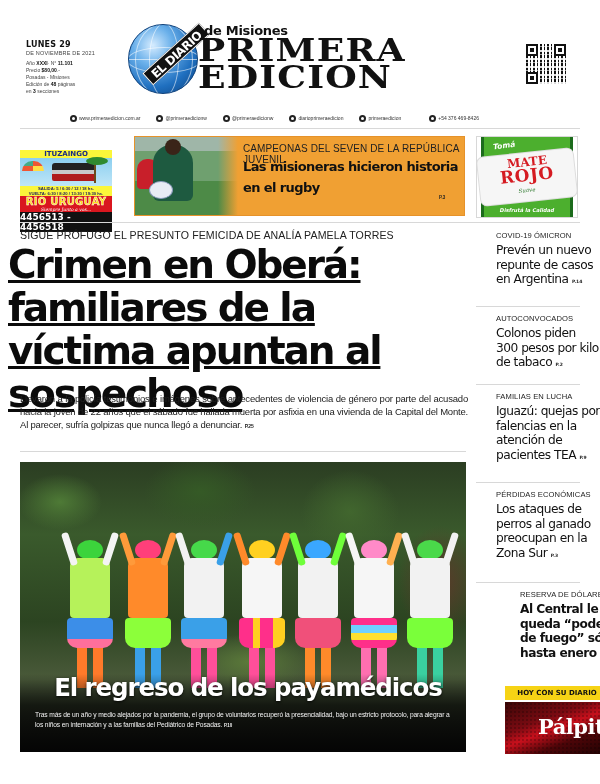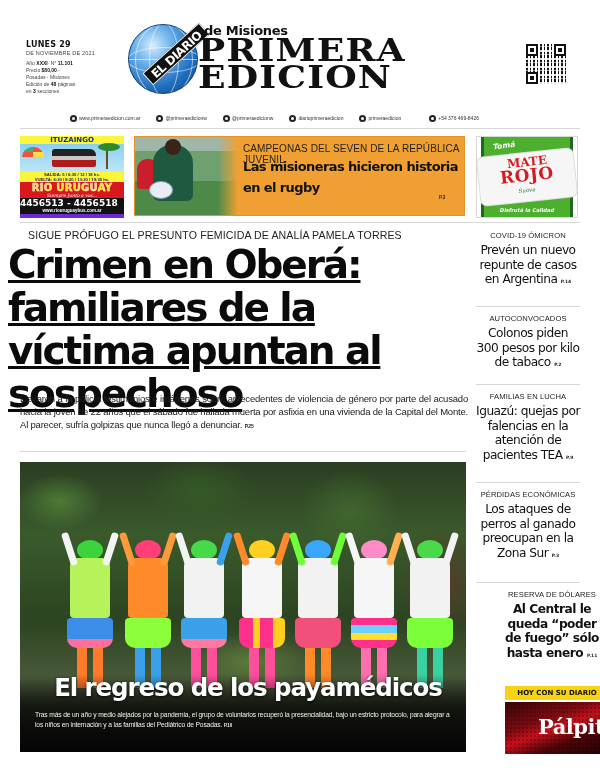--- a/index.html
+++ b/index.html
@@ -38,21 +38,21 @@
 
   .social { position: absolute; left: 70px; top: 112px; width: 470px; height: 12px; display: flex; gap: 16px; align-items: center; }
   .social .item { display: flex; align-items: center; gap: 2px; font-size: 5px; color: #333; white-space: nowrap; }
   .social .ico { width: 7px; height: 7px; border-radius: 50%; background: #222; display: inline-block; position: relative; }
   .social .ico::after { content: ""; position: absolute; left: 2px; top: 2px; width: 3px; height: 3px; border-radius: 50%; background: #fff; }
   .social .item:last-child { margin-left: 12px; }
 
   .hr { position: absolute; height: 1px; background: #d8d8d8; }
 
   
-  .ad-bus { position: absolute; left: 20px; top: 136px; width: 104px; height: 82px; overflow: hidden; background: #6d28d9; }
+  .ad-bus { position: absolute; left: 20px; top: 150px; width: 92px; height: 82px; overflow: hidden; background: #6d28d9; }
   .ad-bus .top { height: 36px; background: linear-gradient(180deg, #fbf63a 0 8px, #8ccff0 8px, #bfe6f7 100%); position: relative; }
   .ad-bus .top .t { position: absolute; left: 0; right: 0; top: 0; text-align: center; font-family: "DejaVu Sans", sans-serif; font-weight: bold; font-size: 7px; color: #1a2a80; line-height: 8px; }
   .ad-bus .bus { position: absolute; left: 32px; top: 13px; width: 44px; height: 18px; background: linear-gradient(180deg, #222 0 40%, #c8c8c8 40% 60%, #b01b1b 60% 100%); border-radius: 3px 6px 2px 2px; }
   .ad-bus .umb { position: absolute; left: 2px; top: 11px; width: 22px; height: 10px; background: conic-gradient(#e53 0 25%, #fd4 0 50%, #e53 0 75%, #4a8 0); border-radius: 11px 11px 0 0; }
   .ad-bus .palm { position: absolute; right: 4px; top: 9px; width: 14px; height: 24px; border-left: 2px solid #6b4a1b; }
   .ad-bus .palm::before { content: ""; position: absolute; left: -10px; top: -2px; width: 22px; height: 8px; background: #2f8a2f; border-radius: 50%; }
   .ad-bus .sched { background: #fbf63a; font-size: 4.2px; font-weight: bold; text-align: center; color: #1a1a60; line-height: 5px; padding: 0 1px; }
   .ad-bus .brand { background: #d9171f; text-align: center; height: 16px; padding-top: 0; }
   .ad-bus .brand .name { font-family: "DejaVu Sans", sans-serif; font-weight: bold; font-size: 10px; color: #fbe21a; line-height: 11px; letter-spacing: 0.3px; -webkit-text-stroke: 0.4px #fff; }
   .ad-bus .brand .slogan { font-family: "DejaVu Serif", serif; font-style: italic; font-size: 4.5px; color: #fff; line-height: 5px; }
@@ -74,21 +74,21 @@
   .ad-mate { position: absolute; left: 476px; top: 136px; width: 102px; height: 82px; border: 1px solid #d8d8d8; background: #fff; overflow: hidden; }
   .ad-mate .green { position: absolute; left: 4px; right: 4px; top: 0; bottom: 0; background: #4caf2e; border-left: 3px solid #1c6b1c; border-right: 3px solid #1c6b1c; }
   .ad-mate .toma { position: absolute; left: 16px; top: 4px; font-family: "DejaVu Sans", sans-serif; font-style: italic; font-weight: bold; font-size: 7.5px; color: #fff; transform: rotate(-8deg); }
   .ad-mate .label { position: absolute; left: 2px; right: 2px; top: 16px; height: 48px; background: #f6f6f6; border-radius: 6px; transform: rotate(-6deg); box-shadow: 0 0 0 1px #ddd; }
   .ad-mate .mate { position: absolute; left: 0; right: 0; top: 19px; text-align: center; font-family: "DejaVu Serif", serif; font-weight: bold; font-size: 12px; color: #d51b22; line-height: 12px; transform: rotate(-6deg); }
   .ad-mate .rojo { position: absolute; left: 0; right: 0; top: 30px; text-align: center; font-family: "DejaVu Serif", serif; font-weight: bold; font-size: 17px; color: #d51b22; line-height: 17px; transform: rotate(-6deg); letter-spacing: 0.5px; }
   .ad-mate .suave { position: absolute; left: 0; right: 0; top: 50px; text-align: center; font-family: "DejaVu Serif", serif; font-style: italic; font-size: 5.5px; color: #2f7a2f; transform: rotate(-6deg); }
   .ad-mate .claim { position: absolute; left: 0; right: 0; top: 70px; text-align: center; font-family: "DejaVu Sans", sans-serif; font-style: italic; font-weight: bold; font-size: 5.2px; color: #fff; }
 
   
-  .main-kicker { position: absolute; left: 20px; top: 229px; font-size: 10.6px; color: #222; letter-spacing: 0.1px; margin-left: 8px; }
+  .main-kicker { position: absolute; left: 20px; top: 229px; font-size: 10.6px; color: #222; letter-spacing: 0.1px; }
   .main-headline { position: absolute; left: 8px; top: 243px; width: 450px; font-family: "DejaVu Sans", sans-serif; font-weight: bold; font-size: 39px; line-height: 43px; color: #0b0b0b; letter-spacing: -2.1px; text-decoration: underline; }
   .main-lead { position: absolute; left: 20px; top: 392px; width: 448px; font-size: 9.5px; line-height: 13.2px; color: #222; letter-spacing: -0.2px; text-align: justify; }
   .main-lead .pg { font-size: 5px; font-weight: bold; }
 
   
   .photo-story { position: absolute; left: 20px; top: 462px; width: 446px; height: 290px; overflow: hidden;
     background: linear-gradient(180deg, #2b3d22 0%, #3a5a2c 25%, #2c4421 55%, #4a5a3a 75%, #1e1e1e 100%); }
   .photo-story .foliage { position: absolute; inset: 0;
     background:
       radial-gradient(ellipse 60px 40px at 40px 40px, #4e7a36 0, transparent 70%),
@@ -103,21 +103,21 @@
   .clown .legs { width: 26px; height: 40px; margin: 0 auto; background: repeating-linear-gradient(90deg, var(--leg) 0 10px, transparent 10px 16px); }
   .clown .arm { position: absolute; top: -26px; width: 7px; height: 34px; border-radius: 3px; }
   .clown .arm.l { left: -4px; transform: rotate(-18deg); }
   .clown .arm.r { right: -4px; transform: rotate(18deg); }
   .photo-story .shade { position: absolute; left: 0; right: 0; bottom: 0; height: 78px; background: linear-gradient(180deg, rgba(0,0,0,0) 0%, rgba(0,0,0,0.65) 40%, rgba(0,0,0,0.85) 100%); }
   .photo-story .title { position: absolute; left: 18px; top: 212px; width: 420px; text-align: center; font-family: "DejaVu Sans", sans-serif; font-weight: bold; font-size: 24.5px; line-height: 28px; color: #fff; letter-spacing: -1.1px; text-shadow: 0 1px 3px rgba(0,0,0,0.8); }
   .photo-story .caption { position: absolute; left: 15px; top: 248px; width: 420px; font-size: 6.7px; line-height: 9.5px; color: #f2f2f2; letter-spacing: -0.15px; }
   .photo-story .caption .pg { font-size: 4.5px; font-weight: bold; }
 
   
-  .side { position: absolute; left: 476px; width: 104px; text-align: center; }
+  .side { position: absolute; left: 496px; width: 104px; }
   .side .kick { font-size: 7.6px; color: #222; letter-spacing: 0.1px; white-space: nowrap; }
   .side .hl { font-family: "DejaVu Sans", sans-serif; font-size: 12.2px; line-height: 14.5px; color: #111; margin-top: 3px; letter-spacing: -0.5px; }
   .side .hl.bold { font-weight: bold; }
   .side .pg { font-size: 4.5px; font-weight: bold; color: #222; letter-spacing: 0; }
   .side-div { position: absolute; left: 476px; width: 104px; height: 1px; background: #d8d8d8; }
 
   .promo { position: absolute; left: 476px; top: 686px; width: 104px; margin-left: 29px; }
   .promo .bar { height: 14px; background: #f6d315; text-align: center; font-family: "DejaVu Sans", sans-serif; font-weight: bold; font-size: 7px; line-height: 14px; color: #111; }
   .promo .box { height: 52px; margin-top: 2px; background: linear-gradient(160deg, #3a0606 0%, #7a0b12 35%, #c8101c 50%, #4d0508 70%, #1e0202 100%); position: relative; overflow: hidden; }
   .promo .box::before { content: ""; position: absolute; inset: 0; background: radial-gradient(circle, rgba(0,0,0,0.35) 1px, transparent 1.5px) 0 0 / 4px 4px; opacity: 0.6; }

